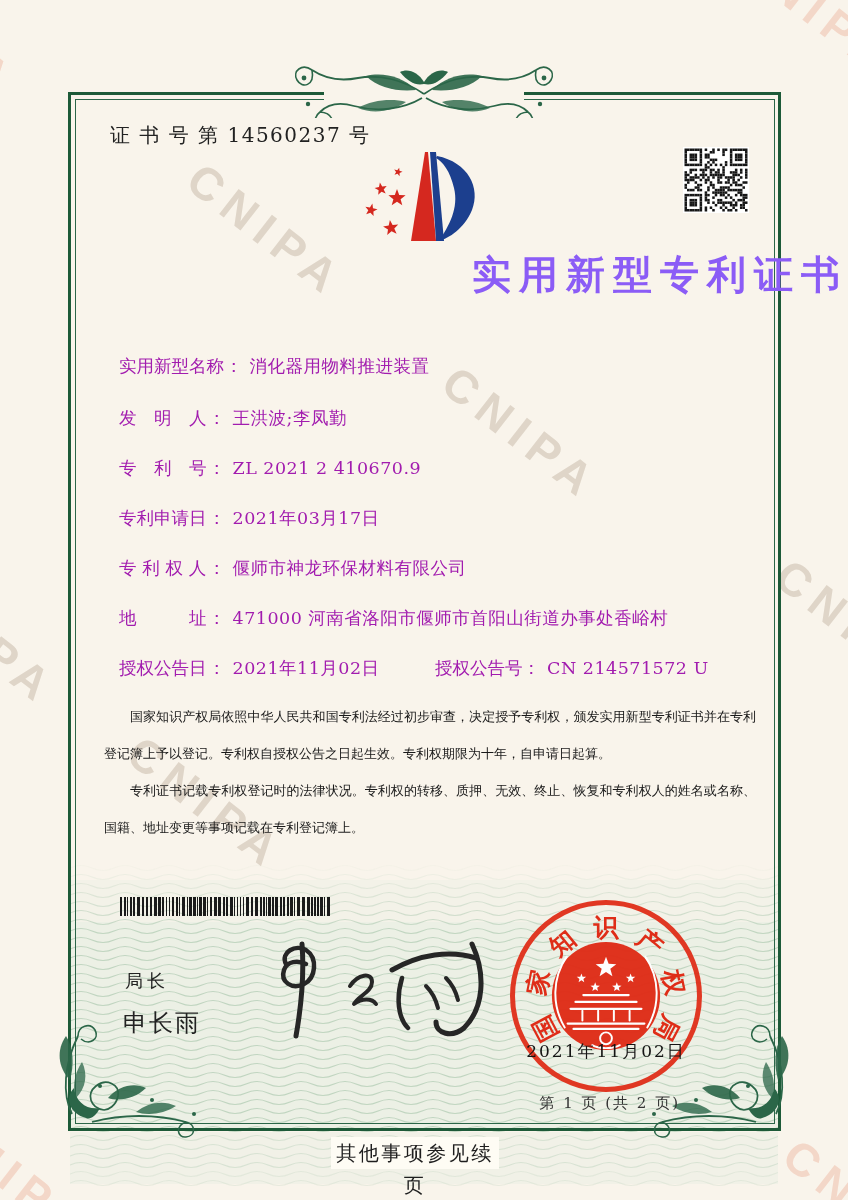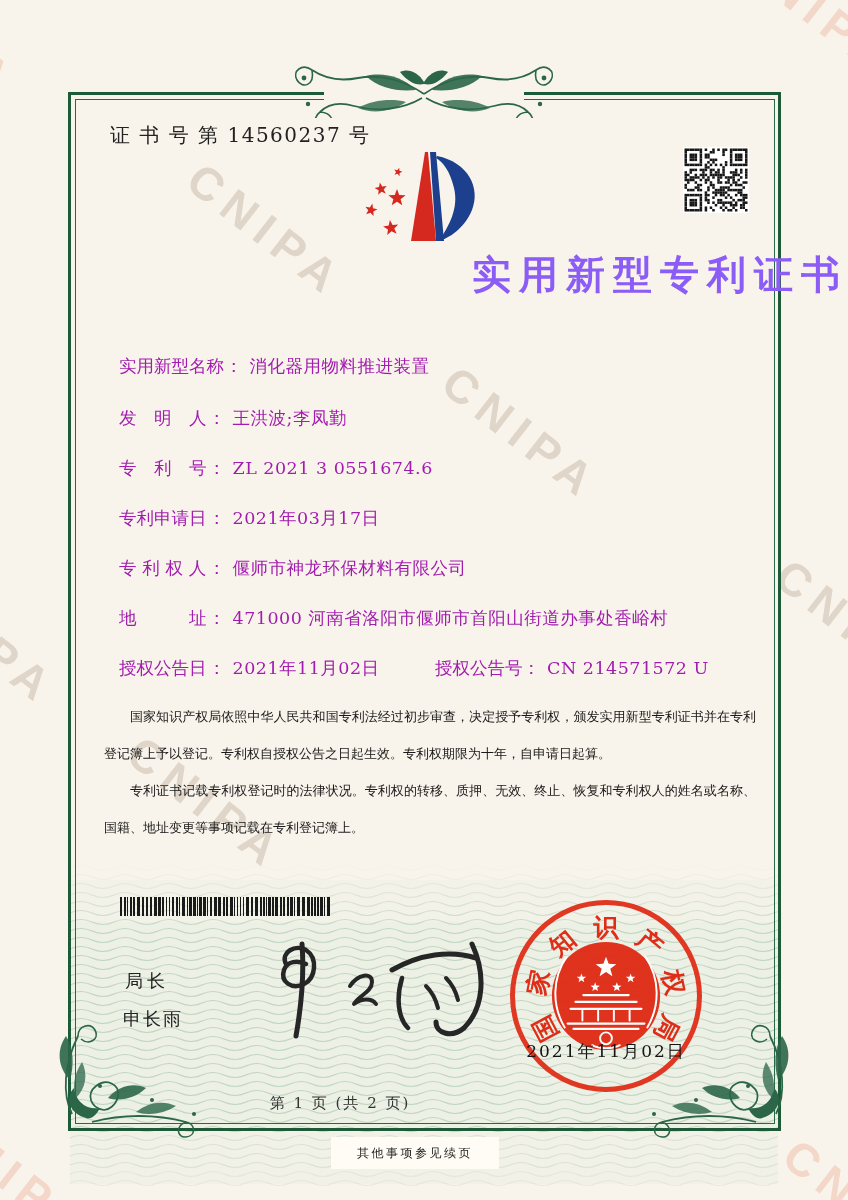--- a/index.html
+++ b/index.html
@@ -35,35 +35,35 @@
 
   
   .bodytext{left:104px;top:698px;width:652px;font-size:13px;line-height:37px;text-align:justify;
             color:#191919;z-index:4;}
   .bodytext p{margin:0;text-indent:2em;}
 
   
   #barcode{position:absolute;left:120px;top:897px;z-index:4;}
   .stitle{left:125px;top:969px;font-size:18px;letter-spacing:4px;color:#222;z-index:4;
           font-family:"Liberation Sans","DejaVu Sans",sans-serif;}
-  .sname{left:123px;top:1007px;font-size:18px;letter-spacing:2px;color:#222;z-index:4;
+  .sname{left:123px;top:1007px;font-size:24px;letter-spacing:2px;color:#222;z-index:4;
          font-family:"Liberation Sans","DejaVu Sans",sans-serif;text-align:center;}
   #signature{position:absolute;left:250px;top:930px;z-index:5;}
 
   
   .seal{left:510px;top:900px;width:192px;height:192px;z-index:5;}
   .seal-ring{position:absolute;inset:0;border:5px solid var(--seal-red,#df2d18);border-radius:50%;opacity:.95;}
   .seal-char{position:absolute;left:50%;top:50%;font-size:25px;font-weight:700;color:var(--seal-red,#df2d18);}
   #emblem{position:absolute;left:50%;top:50%;transform:translate(-50%,-50%);opacity:.97;}
   .seal-date{left:496px;top:1040px;width:220px;text-align:center;font-size:17px;letter-spacing:2px;
              color:#141414;z-index:7;}
 
-  .pagenum{left:0;top:1094px;width:680px;text-align:center;font-size:15px;letter-spacing:2px;color:#333;z-index:4;}
+  .pagenum{left:0;top:1094px;width:680px;text-align:right;font-size:15px;letter-spacing:2px;color:#333;z-index:4;}
   .note{left:331px;top:1137px;width:168px;height:32px;line-height:32px;background:#fefcf4;text-align:center;
-        font-size:12px;letter-spacing:2.5px;color:#1e1e1e;z-index:6;}
+        font-size:20px;letter-spacing:2.5px;color:#1e1e1e;z-index:6;}
 
   #logo{position:absolute;left:352px;top:140px;z-index:4;}
   #qr{position:absolute;left:683px;top:147px;z-index:4;}
   .flip{transform:scaleX(-1);}
 </style>
 </head>
 <body>
 
 <div class="page">
 
@@ -500,21 +500,21 @@
     </svg>
   <div class="abs title">实用新型专利证书</div>
 
   <div class="frow" style="top:354px;">
     <span class="flabel">实用新型名称</span><span class="fcolon">：</span><span class="fvalue">消化器用物料推进装置</span>
   </div>
   <div class="frow" style="top:406px;">
     <span class="flabel">发　明　人</span><span class="fcolon">：</span><span class="fvalue">王洪波;李凤勤</span>
   </div>
   <div class="frow" style="top:456px;">
-    <span class="flabel">专　利　号</span><span class="fcolon">：</span><span class="fvalue">ZL 2021 3 0551674.6</span>
+    <span class="flabel">专　利　号</span><span class="fcolon">：</span><span class="fvalue">ZL 2021 2 410670.9</span>
   </div>
   <div class="frow" style="top:506px;">
     <span class="flabel">专利申请日</span><span class="fcolon">：</span><span class="fvalue">2021年03月17日</span>
   </div>
   <div class="frow" style="top:556px;">
     <span class="flabel">专 利 权 人</span><span class="fcolon">：</span><span class="fvalue">偃师市神龙环保材料有限公司</span>
   </div>
   <div class="frow" style="top:606px;">
     <span class="flabel">地　　　址</span><span class="fcolon">：</span><span class="fvalue">471000 河南省洛阳市偃师市首阳山街道办事处香峪村</span>
   </div>

